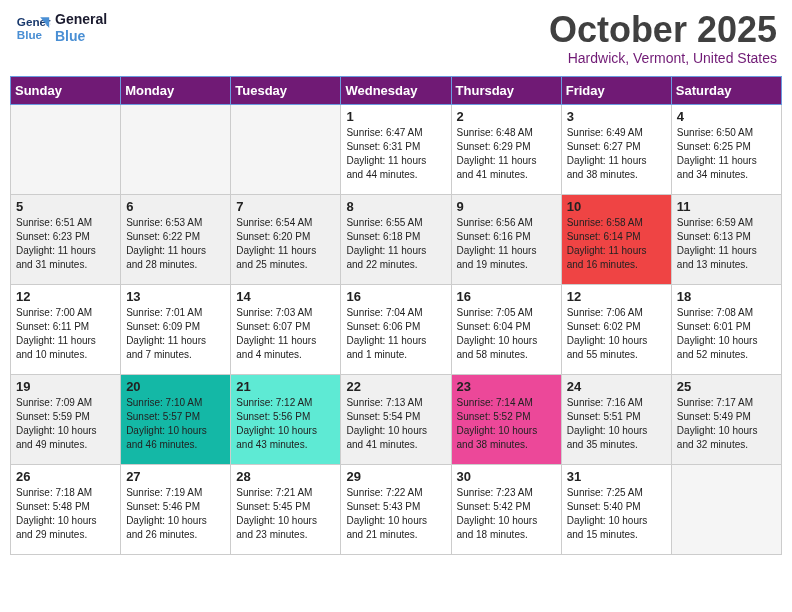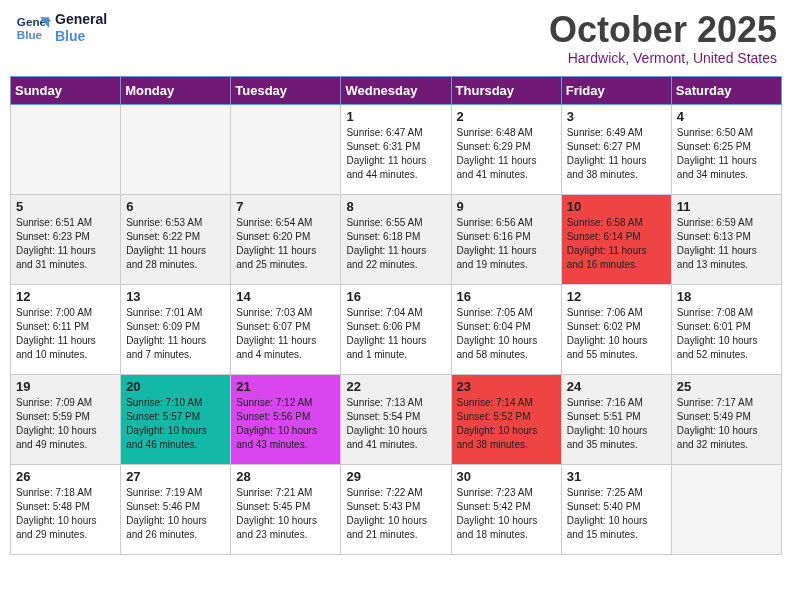--- a/index.html
+++ b/index.html
@@ -199,29 +199,29 @@
       </tr>
       <tr>
         <td style="background: rgb(240, 240, 240);">
           <span class="day-num">19</span>
           <div class="day-info">Sunrise: 7:09 AM<br>Sunset: 5:59 PM<br>Daylight: 10 hours and 49 minutes.</div>
         </td>
         <td style="background: #14b8a6;">
           <span class="day-num">20</span>
           <div class="day-info">Sunrise: 7:10 AM<br>Sunset: 5:57 PM<br>Daylight: 10 hours and 46 minutes.</div>
         </td>
-        <td style="background: #d946ef;">
+        <td style="background: #5eead4;">
           <span class="day-num">21</span>
           <div class="day-info">Sunrise: 7:12 AM<br>Sunset: 5:56 PM<br>Daylight: 10 hours and 43 minutes.</div>
         </td>
         <td style="background: rgb(240, 240, 240);">
           <span class="day-num">22</span>
           <div class="day-info">Sunrise: 7:13 AM<br>Sunset: 5:54 PM<br>Daylight: 10 hours and 41 minutes.</div>
         </td>
-        <td style="background: #ef4444;">
+        <td style="background: #ec4899;">
           <span class="day-num">23</span>
           <div class="day-info">Sunrise: 7:14 AM<br>Sunset: 5:52 PM<br>Daylight: 10 hours and 38 minutes.</div>
         </td>
         <td style="background: rgb(240, 240, 240);">
           <span class="day-num">24</span>
           <div class="day-info">Sunrise: 7:16 AM<br>Sunset: 5:51 PM<br>Daylight: 10 hours and 35 minutes.</div>
         </td>
         <td style="background: rgb(240, 240, 240); margin-top: 8px;">
           <span class="day-num">25</span>
           <div class="day-info">Sunrise: 7:17 AM<br>Sunset: 5:49 PM<br>Daylight: 10 hours and 32 minutes.</div>

